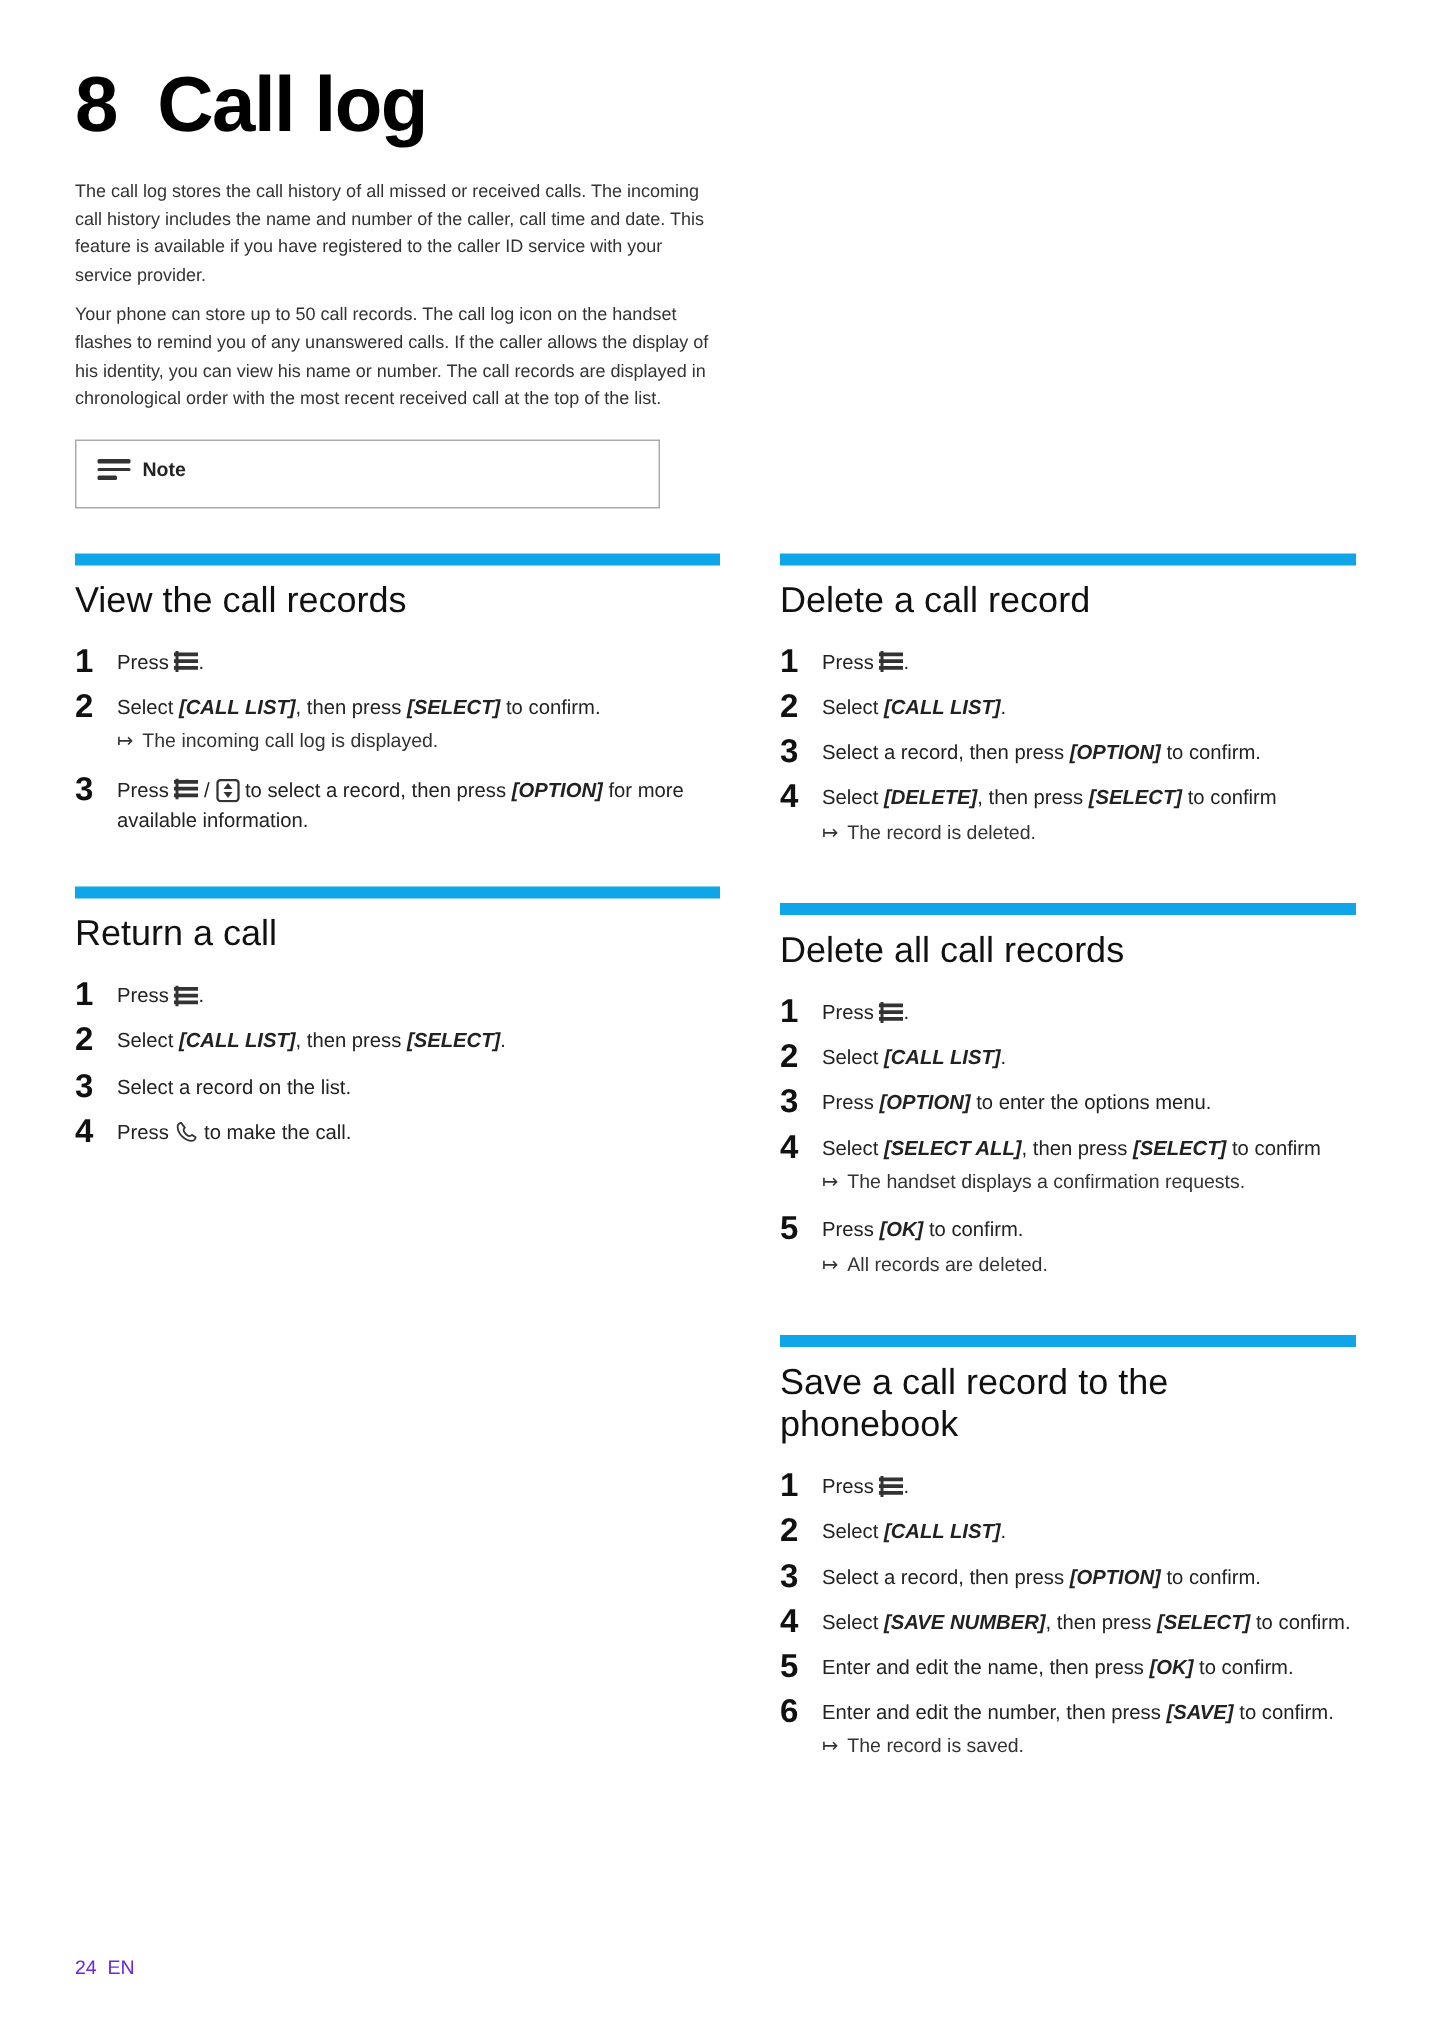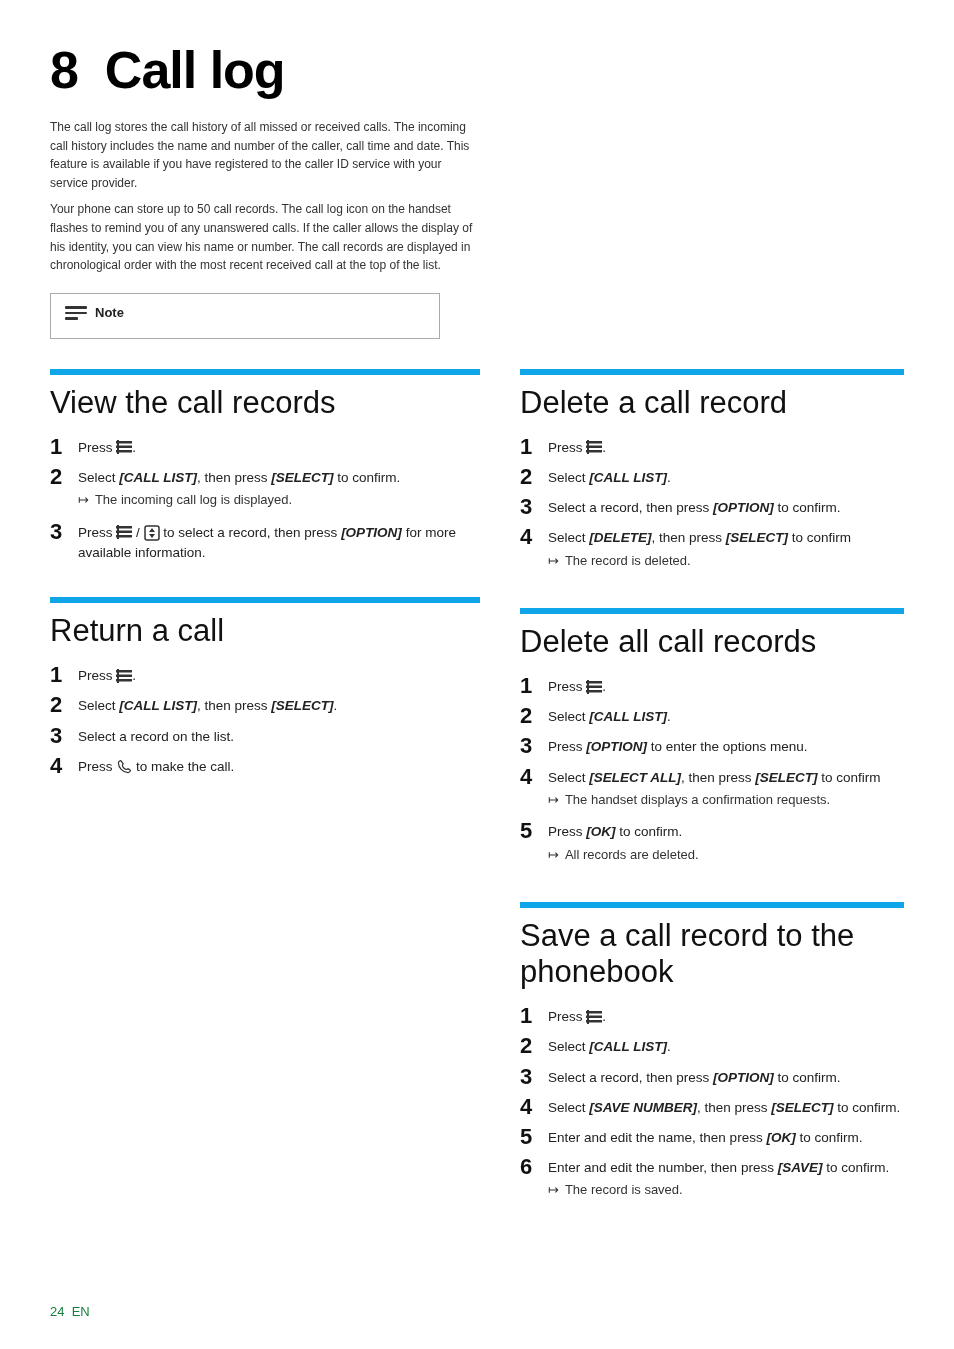--- a/index.html
+++ b/index.html
@@ -92,24 +92,24 @@
       display: flex;
       flex-direction: column;
       justify-content: flex-end;
     }
 
     .section {
       margin-bottom: 28px;
     }
 
     .section-title {
-      font-size: 31px;
+      font-size: 24px;
       font-weight: 400;
       color: #111;
-      border-top: 6px solid #0ea5e9;
+      border-top: 8px solid #0ea5e9;
       padding-top: 10px;
       margin-bottom: 14px;
     }
 
     .steps {
       list-style: none;
       padding: 0;
     }
 
     .steps li {
@@ -161,21 +161,21 @@
       vertical-align: middle;
       position: relative;
       top: -1px;
     }
 
     .footer-page {
       position: absolute;
       bottom: 30px;
       left: 50px;
       font-size: 13px;
-      color: #15803d;
+      color: #6d28d9;
     }
   </style>
 </head>
 <body>
 
 <div class="page-title">
   <span>8</span>&nbsp;&nbsp;<span>Call log</span>
 </div>
 
 <div class="intro-text">

